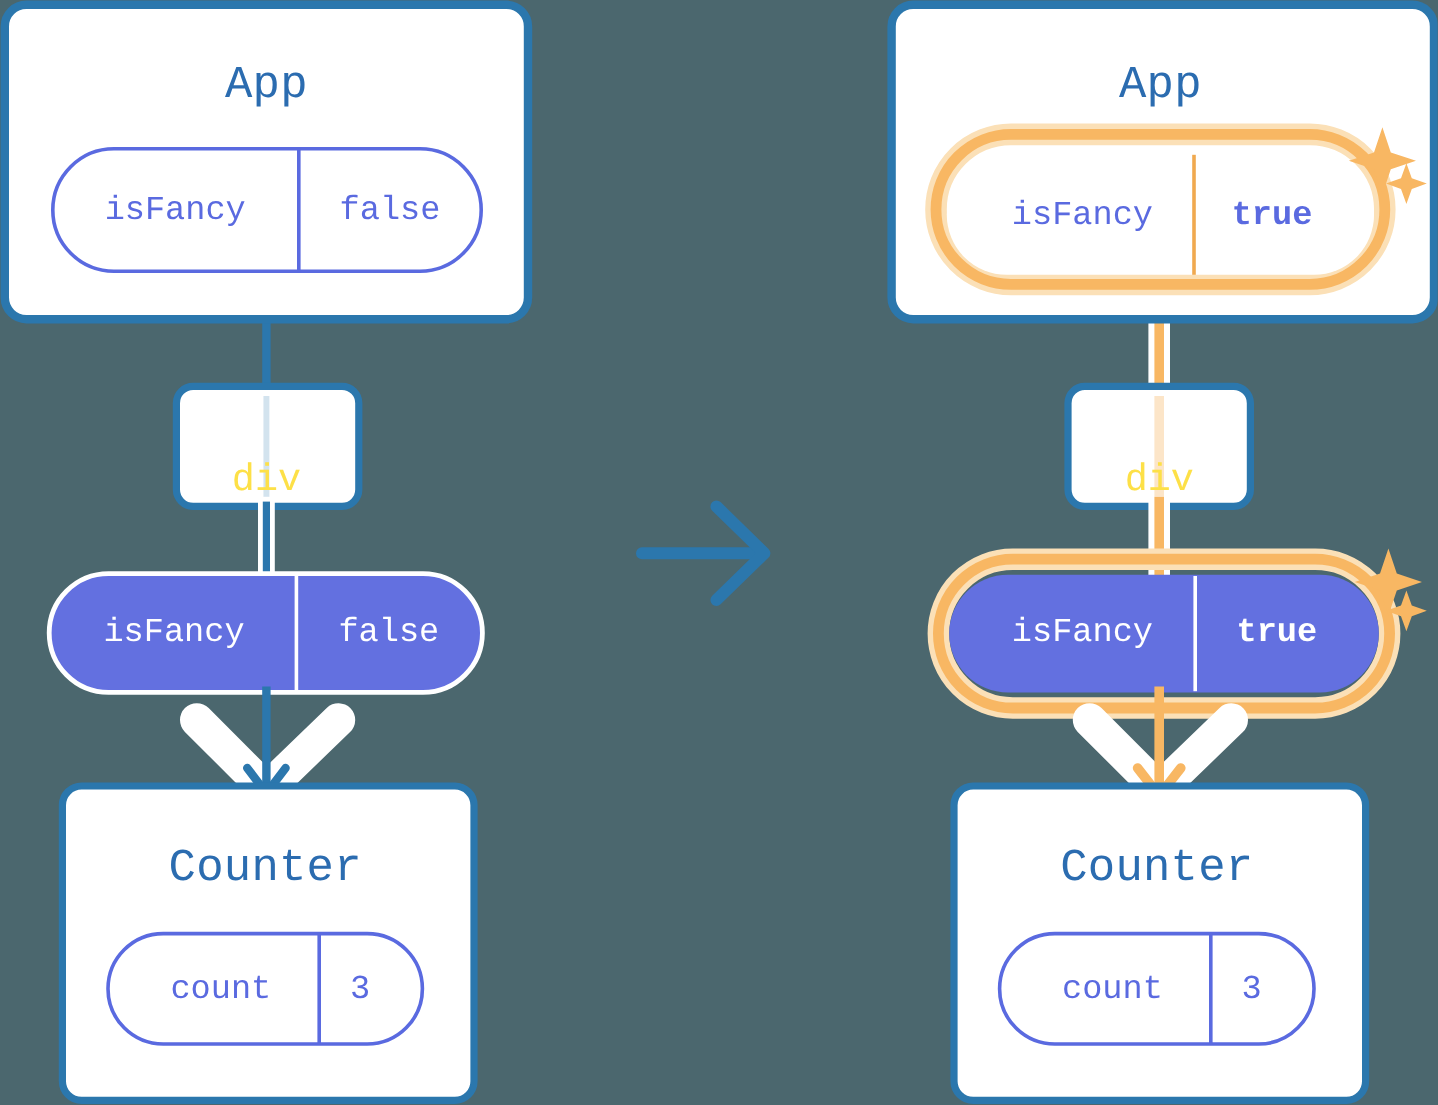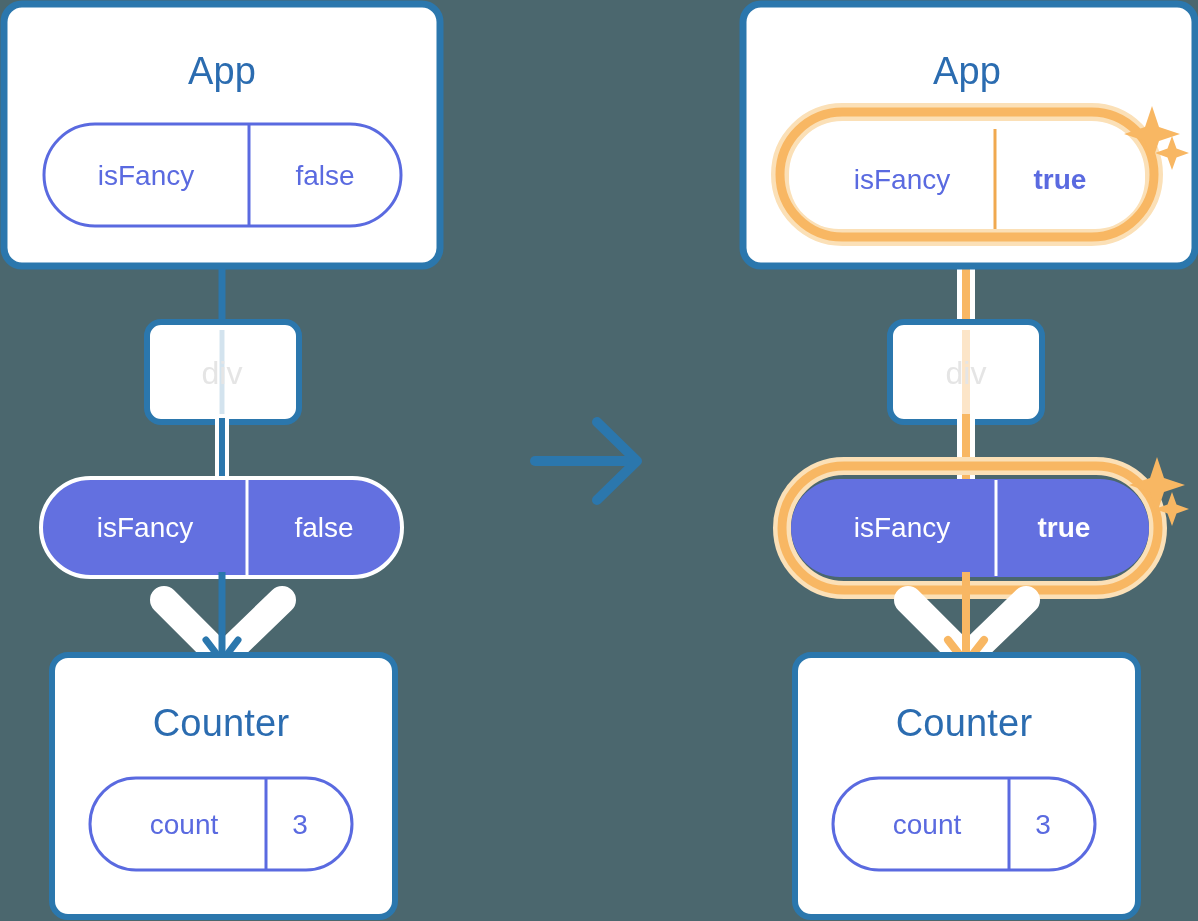--- a/index.html
+++ b/index.html
@@ -4,32 +4,32 @@
 <style>
   html,body{margin:0;padding:0;}
   body{
     width:1198px;height:921px;
     background:#4b676e;
     font-family:"Liberation Sans", sans-serif;
     overflow:hidden;
   }
   #stage{position:relative;width:1198px;height:921px;}
   svg.layer{position:absolute;left:0;top:0;width:1198px;height:921px;}
-  .txt{position:absolute;white-space:nowrap;}
+  .txt{position:absolute;white-space:nowrap;font-family:Liberation Mono, monospace;}
   .comp-title{
     color:#2b6cb0;font-size:38px;letter-spacing:.2px;
     transform:translateX(-50%);
   }
   .pill-label{
     color:#5a6ae0;font-size:28px;transform:translate(-50%,-50%);
   }
   .pill-label.on-purple{color:#ffffff;}
   .pill-label.bold{font-weight:bold;}
   .div-label{
-    color:#e5e5e5;font-size:32px;transform:translate(-50%,-50%);
+    color:#fde047;font-size:32px;transform:translate(-50%,-50%);margin-top:27px;
   }
 </style>
 </head>
 <body>
 
 <div id="stage">
 
   <svg class="layer" viewBox="0 0 1198 921">
 
     <line x1="222" y1="262" x2="222" y2="325" stroke="#2b77ad" stroke-width="7"></line>

